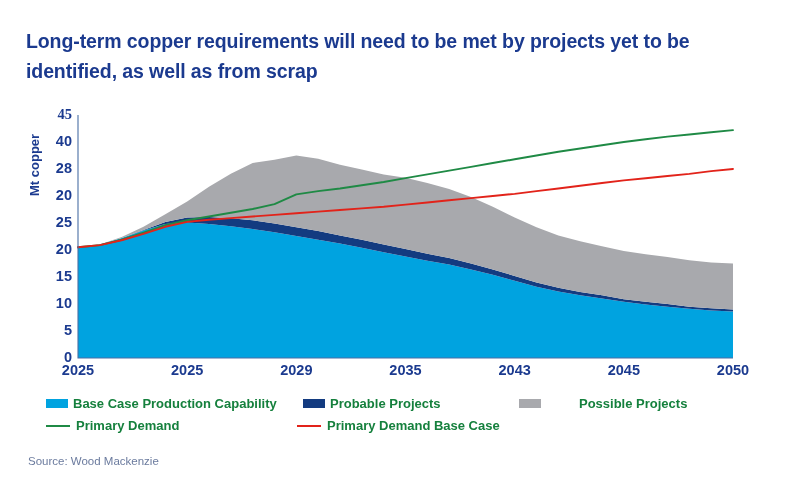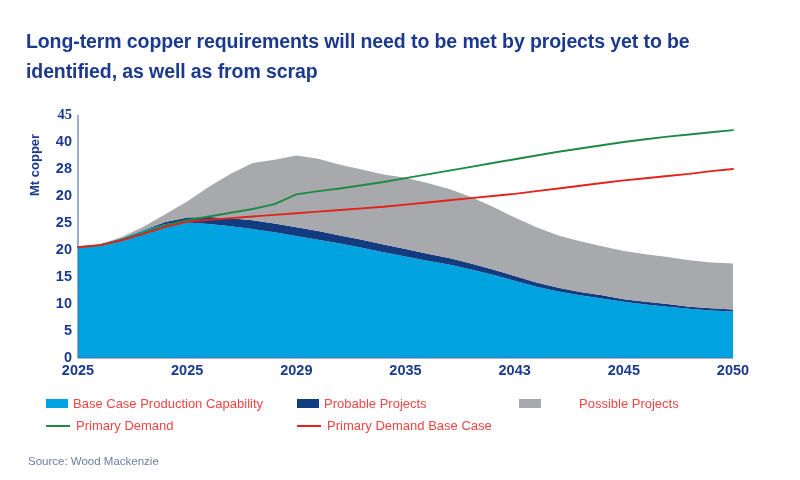--- a/index.html
+++ b/index.html
@@ -29,21 +29,21 @@
   #xtick-holder{position:absolute;left:0;top:362px;width:800px;height:24px;}
   .xtick{
     position:absolute;font-size:14.5px;font-weight:bold;color:#1b3a8f;
     transform:translateX(-50%);white-space:nowrap;
   }
   #legend{position:absolute;left:46px;top:396px;width:740px;}
   .legend-row{position:relative;height:22px;}
   .legend-item{position:absolute;display:flex;align-items:center;white-space:nowrap;}
   .sw-area{width:22px;height:9px;margin-right:5px;display:inline-block;}
   .sw-line{width:24px;height:0;border-top:2px solid #000;margin-right:6px;display:inline-block;}
-  .legend-label{font-size:13px;font-weight:normal;color:#ef4444;}
+  .legend-label{font-size:13px;font-weight:bold;color:#15803d;}
   #source{
     position:absolute;left:28px;top:455px;
     font-size:11.5px;color:#6b7b9e;font-weight:normal;
   }
 </style>
 </head>
 <body>
 
 <div id="chart-title" style="color: rgb(27, 58, 143);">Long-term copper requirements will need to be met by projects yet to be identified, as well as from scrap</div>
 
@@ -80,21 +80,21 @@
     <div class="xtick" style="left: 623.833px; top: 0px;">2045</div>
     <div class="xtick" style="left: 733px; top: 0px;">2050</div>
   </div>
 
 <div id="legend">
   <div class="legend-row">
     <div class="legend-item" style="left:0px;">
       <span class="sw-area" style="background: rgb(0, 163, 224);"></span>
       <span class="legend-label">Base Case Production Capability</span>
     </div>
-    <div class="legend-item" style="left:251px;">
+    <div class="legend-item" style="left:257px;">
       <span class="sw-area" style="background: rgb(19, 59, 128);"></span>
       <span class="legend-label">Probable Projects</span>
     </div>
     <div class="legend-item" style="left:473px;gap:33px;">
       <span class="sw-area" style="background: rgb(168, 169, 173);"></span>
       <span class="legend-label">Possible Projects</span>
     </div>
   </div>
   <div class="legend-row">
     <div class="legend-item" style="left:251px;">

